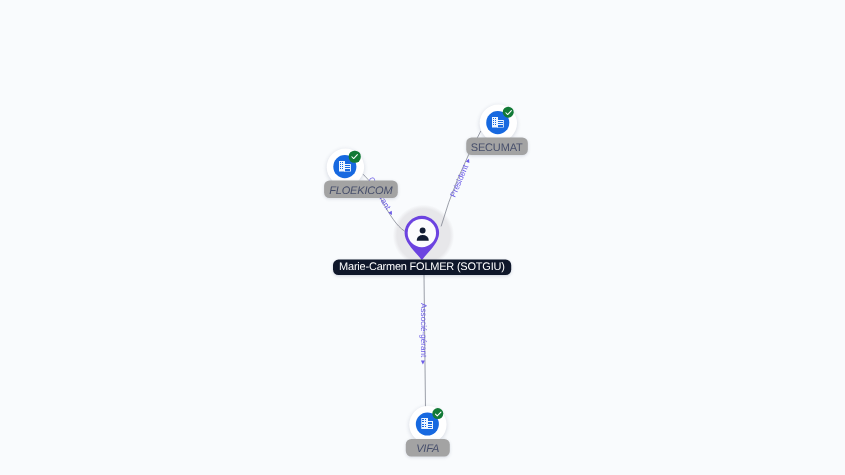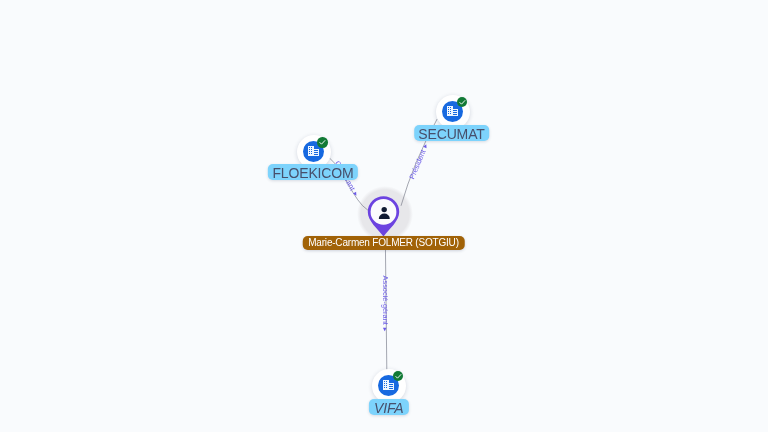--- a/index.html
+++ b/index.html
@@ -14,28 +14,28 @@
     background:#ffffff;box-shadow:0 1px 4px rgba(40,50,90,.18);
   }
   .cnode-blue{
     position:absolute;left:6px;top:6px;width:21px;height:21px;border-radius:50%;
     background:#1769e0;
   }
   .cnode-blue svg{position:absolute;left:5px;top:5px;}
   .badge{position:absolute;width:10.4px;height:10.4px;border-radius:50%;background:#127a36;
     left:20.8px;top:2.2px;display:flex;align-items:center;justify-content:center;}
   .clabel{
-    position:absolute;background:#7dd3fc;border-radius:5px;
+    position:absolute;background:#a3a3a3;border-radius:5px;
     height:16px;line-height:19px;padding:0 4.6px;min-width:31px;
-    font-size:14px;color:#474f6b;white-space:nowrap;
+    font-size:10px;color:#474f6b;white-space:nowrap;
     box-shadow:0 1px 3px rgba(40,50,90,.16);
     transform:translateX(-50%);letter-spacing:-0.15px;text-align:center;
   }
   .plabel{
-    position:absolute;background:#a16207;border-radius:5px;
+    position:absolute;background:#0f172a;border-radius:5px;
     height:14px;line-height:14px;padding:0 6px;
     font-size:10px;color:#fff;white-space:nowrap;
     box-shadow:0 1px 3px rgba(40,50,90,.2);
     transform:translateX(-50%);letter-spacing:-0.2px;text-align:center;
   }
   .elabel{position:absolute;font-size:7.4px;color:#6c5ce7;white-space:nowrap;
     transform-origin:50% 50%;letter-spacing:0;}
   .elabel .arw{font-size:6px;vertical-align:0.5px;}
 </style>
 </head>
@@ -91,21 +91,21 @@
           <rect x="6" y="8" width="4" height="1"></rect>
         </g>
       </svg>
     </div>
     <div class="badge">
       <svg width="8.6" height="8.6" viewBox="0 0 24 24">
           <path fill="none" stroke="#ffffff" stroke-width="2.6" stroke-linecap="round" stroke-linejoin="round" d="M5.2 12.6l4.6 4.6L19.2 7.2"></path>
         </svg>
     </div>
   </div>
-  <div class="clabel" style="left:313px;top:164.2px;">FLOEKICOM</div>
+  <div class="clabel" style="left:328px;top:164.2px;font-style:italic;">FLOEKICOM</div>
 
   <div class="node cnode" style="left:436px;top:94.8px;">
     <div class="cnode-circle"></div>
     <div class="cnode-blue">
       <svg width="11" height="10" viewBox="0 0 11 10" shape-rendering="crispEdges">
         <path fill="#eef6ff" d="M0 0h6v10H0z"></path>
         <path fill="#eef6ff" d="M5 3h6v7H5z"></path>
         <g fill="#1769e0">
           <rect x="1" y="1" width="1" height="1"></rect>
             <rect x="3" y="1" width="1" height="1"></rect>

